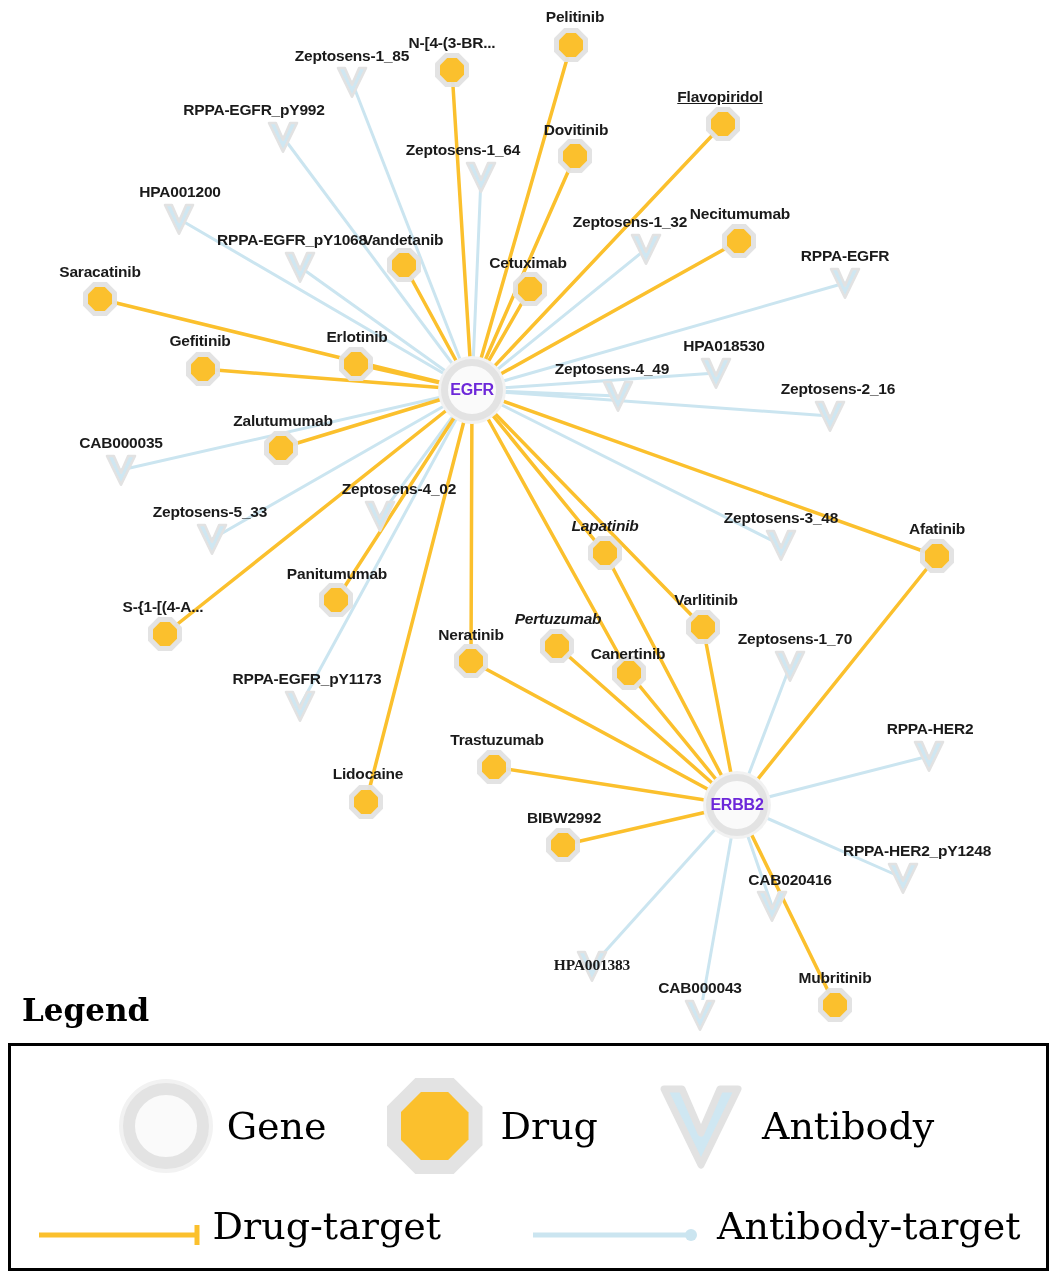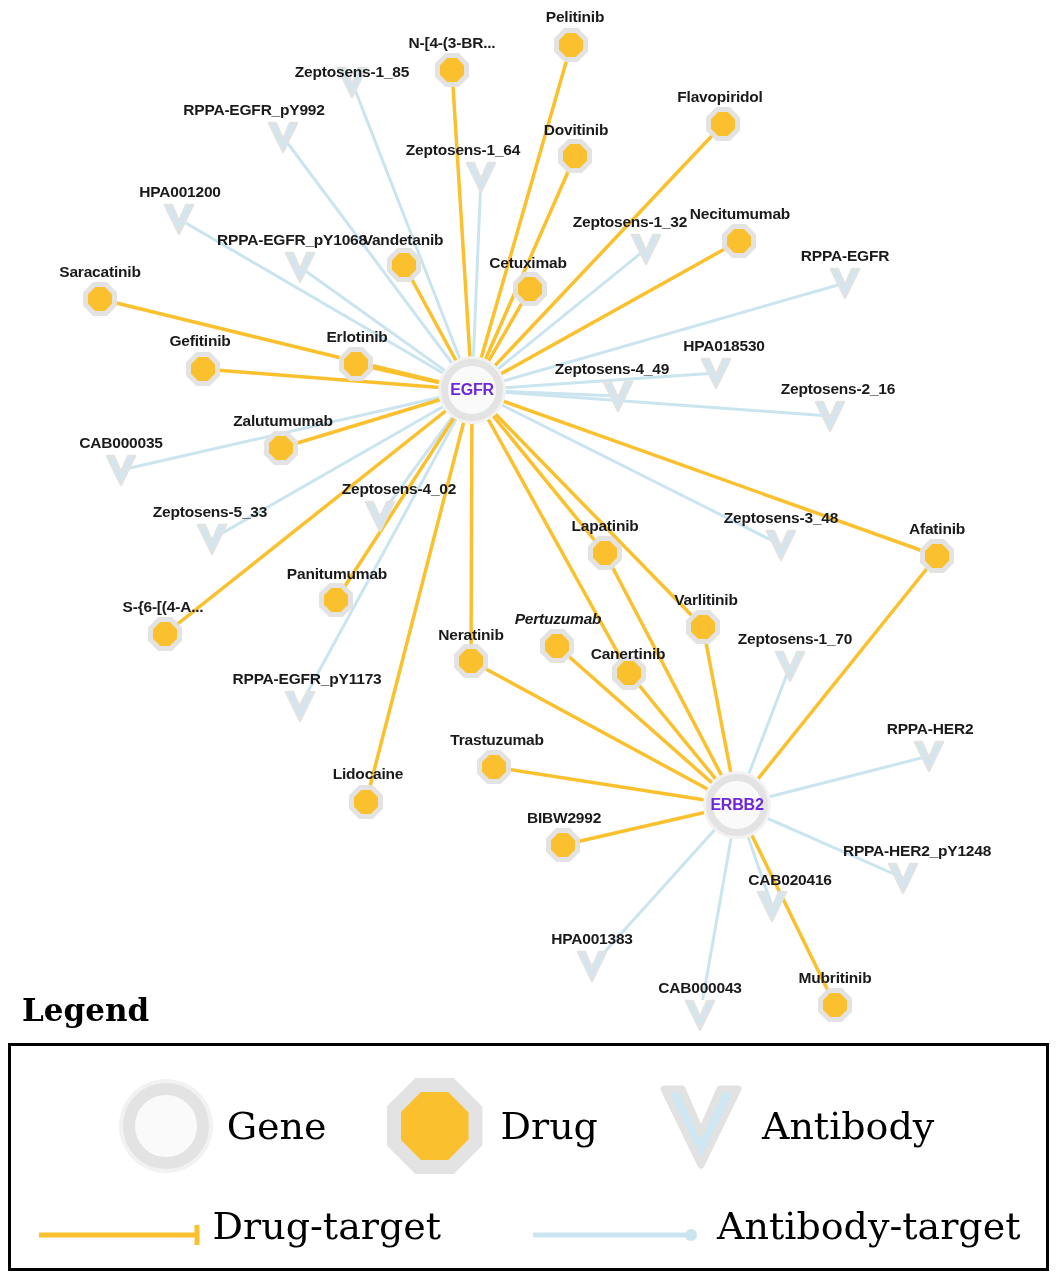--- a/index.html
+++ b/index.html
@@ -208,21 +208,21 @@
       <div class="node-label " style="left: 575px; top: 17px;">Pelitinib</div>
       <div class="node drug-node" style="left: 452px; top: 70px;">
         <div class="drug-halo"></div>
         <div class="drug-core"></div>
       </div>
       <div class="node-label " style="left: 452px; top: 43px;">N-[4-(3-BR...</div>
       <div class="node drug-node" style="left: 723px; top: 124px;">
         <div class="drug-halo"></div>
         <div class="drug-core"></div>
       </div>
-      <div class="node-label " style="left: 720px; top: 97px;">Flavopiridol</div>
+      <div class="node-label " style="left: 720px; top: 97px; text-decoration: underline;">Flavopiridol</div>
       <div class="node drug-node" style="left: 575px; top: 156px;">
         <div class="drug-halo"></div>
         <div class="drug-core"></div>
       </div>
       <div class="node-label " style="left: 576px; top: 130px;">Dovitinib</div>
       <div class="node drug-node" style="left: 739px; top: 241px;">
         <div class="drug-halo"></div>
         <div class="drug-core"></div>
       </div>
       <div class="node-label " style="left: 740px; top: 214px;">Necitumumab</div>
@@ -258,31 +258,31 @@
       <div class="node-label " style="left: 283px; top: 421px;">Zalutumumab</div>
       <div class="node drug-node" style="left: 336px; top: 600px;">
         <div class="drug-halo"></div>
         <div class="drug-core"></div>
       </div>
       <div class="node-label " style="left: 337px; top: 574px;">Panitumumab</div>
       <div class="node drug-node" style="left: 165px; top: 634px;">
         <div class="drug-halo"></div>
         <div class="drug-core"></div>
       </div>
-      <div class="node-label " style="left: 163px; top: 607px;">S-{6-[(4-A...</div>
+      <div class="node-label " style="left: 163px; top: 607px;">S-{1-[(4-A...</div>
       <div class="node drug-node" style="left: 366px; top: 802px;">
         <div class="drug-halo"></div>
         <div class="drug-core"></div>
       </div>
       <div class="node-label " style="left: 368px; top: 774px;">Lidocaine</div>
       <div class="node drug-node" style="left: 605px; top: 553px;">
         <div class="drug-halo"></div>
         <div class="drug-core"></div>
       </div>
-      <div class="node-label " style="left: 605px; top: 526px;">Lapatinib</div>
+      <div class="node-label " style="left: 605px; top: 526px; font-style: italic;">Lapatinib</div>
       <div class="node drug-node" style="left: 937px; top: 556px;">
         <div class="drug-halo"></div>
         <div class="drug-core"></div>
       </div>
       <div class="node-label " style="left: 937px; top: 529px;">Afatinib</div>
       <div class="node drug-node" style="left: 703px; top: 627px;">
         <div class="drug-halo"></div>
         <div class="drug-core"></div>
       </div>
       <div class="node-label " style="left: 706px; top: 600px;">Varlitinib</div>
@@ -312,21 +312,21 @@
       </div>
       <div class="node-label " style="left: 564px; top: 818px;">BIBW2992</div>
       <div class="node drug-node" style="left: 835px; top: 1005px;">
         <div class="drug-halo"></div>
         <div class="drug-core"></div>
       </div>
       <div class="node-label " style="left: 835px; top: 978px;">Mubritinib</div>
       <div class="node ab-node" style="left: 352px; top: 82px;"><svg width="34" height="34" viewBox="0 0 86 90">
           <path d="M6 8 L43 84 L80 8 L62 8 L43 52 L24 8 Z" fill="#cfe7f2" stroke="#e2e2e2" stroke-width="7" stroke-linejoin="round"></path>
         </svg></div>
-      <div class="node-label " style="left: 352px; top: 56px; margin-top: 16px;">Zeptosens-1_85</div>
+      <div class="node-label " style="left: 352px; top: 56px;">Zeptosens-1_85</div>
       <div class="node ab-node" style="left: 283px; top: 137px;"><svg width="34" height="34" viewBox="0 0 86 90">
           <path d="M6 8 L43 84 L80 8 L62 8 L43 52 L24 8 Z" fill="#cfe7f2" stroke="#e2e2e2" stroke-width="7" stroke-linejoin="round"></path>
         </svg></div>
       <div class="node-label " style="left: 254px; top: 110px;">RPPA-EGFR_pY992</div>
       <div class="node ab-node" style="left: 481px; top: 177px;"><svg width="34" height="34" viewBox="0 0 86 90">
           <path d="M6 8 L43 84 L80 8 L62 8 L43 52 L24 8 Z" fill="#cfe7f2" stroke="#e2e2e2" stroke-width="7" stroke-linejoin="round"></path>
         </svg></div>
       <div class="node-label " style="left: 463px; top: 150px;">Zeptosens-1_64</div>
       <div class="node ab-node" style="left: 179px; top: 219px;"><svg width="34" height="34" viewBox="0 0 86 90">
           <path d="M6 8 L43 84 L80 8 L62 8 L43 52 L24 8 Z" fill="#cfe7f2" stroke="#e2e2e2" stroke-width="7" stroke-linejoin="round"></path>
@@ -388,21 +388,21 @@
           <path d="M6 8 L43 84 L80 8 L62 8 L43 52 L24 8 Z" fill="#cfe7f2" stroke="#e2e2e2" stroke-width="7" stroke-linejoin="round"></path>
         </svg></div>
       <div class="node-label " style="left: 917px; top: 851px;">RPPA-HER2_pY1248</div>
       <div class="node ab-node" style="left: 772px; top: 906px;"><svg width="34" height="34" viewBox="0 0 86 90">
           <path d="M6 8 L43 84 L80 8 L62 8 L43 52 L24 8 Z" fill="#cfe7f2" stroke="#e2e2e2" stroke-width="7" stroke-linejoin="round"></path>
         </svg></div>
       <div class="node-label " style="left: 790px; top: 880px;">CAB020416</div>
       <div class="node ab-node" style="left: 592px; top: 966px;"><svg width="34" height="34" viewBox="0 0 86 90">
           <path d="M6 8 L43 84 L80 8 L62 8 L43 52 L24 8 Z" fill="#cfe7f2" stroke="#e2e2e2" stroke-width="7" stroke-linejoin="round"></path>
         </svg></div>
-      <div class="node-label " style="left: 592px; top: 939px;">HPA001383</div>
+      <div class="node-label " style="left: 592px; top: 965px; font-family: Liberation Serif, serif;">HPA001383</div>
       <div class="node ab-node" style="left: 700px; top: 1015px;"><svg width="34" height="34" viewBox="0 0 86 90">
           <path d="M6 8 L43 84 L80 8 L62 8 L43 52 L24 8 Z" fill="#cfe7f2" stroke="#e2e2e2" stroke-width="7" stroke-linejoin="round"></path>
         </svg></div>
       <div class="node-label " style="left: 700px; top: 988px;">CAB000043</div>
       <div class="node gene-node" style="left: 472px; top: 390px;"></div>
       <div class="node-label gene-label" style="left: 472px; top: 390px;">EGFR</div>
       <div class="node gene-node" style="left: 737px; top: 805px;"></div>
       <div class="node-label gene-label" style="left: 737px; top: 805px;">ERBB2</div>
     </div>
 </div>

